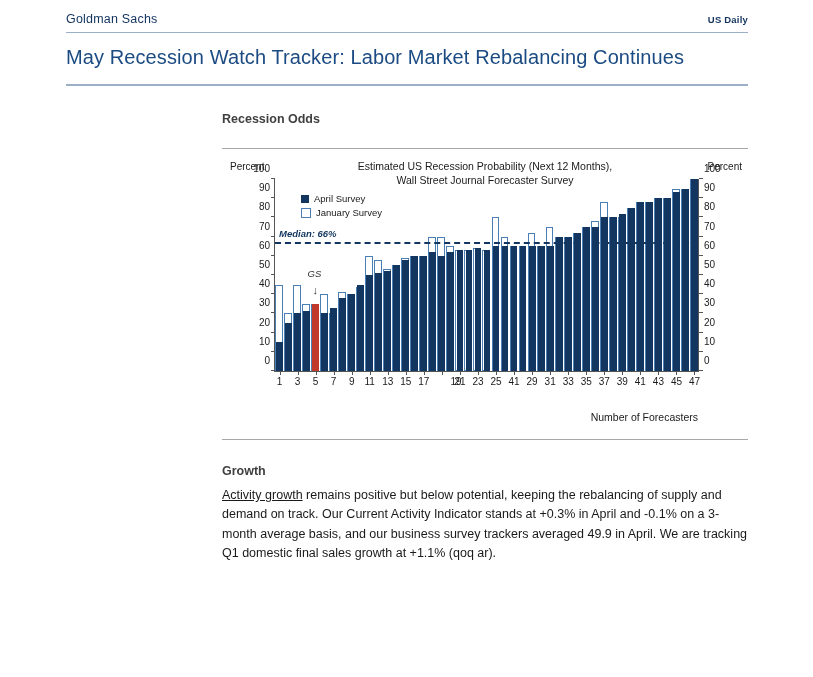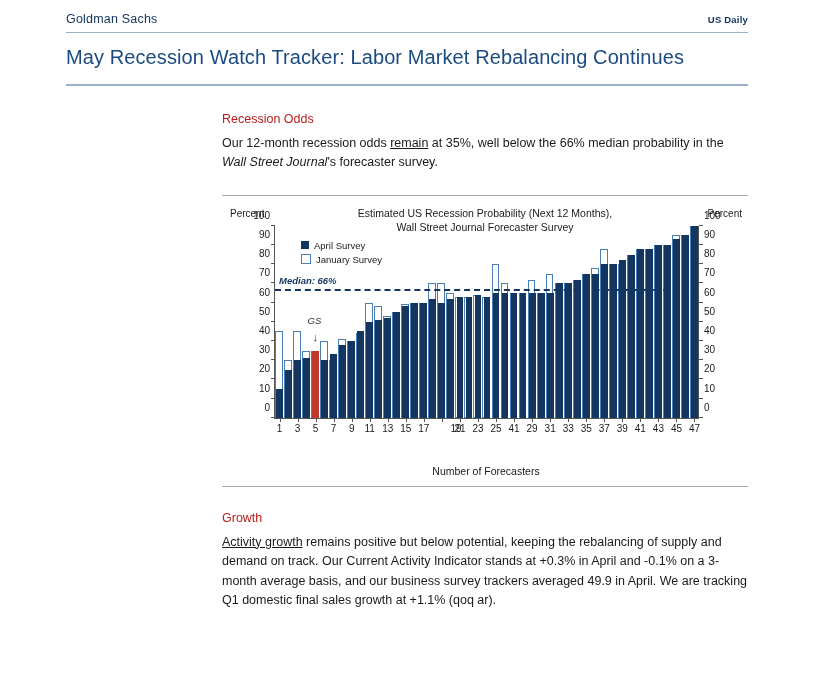--- a/index.html
+++ b/index.html
@@ -71,22 +71,22 @@
 
   
   .col {
     position: absolute;
     left: 222px;
     top: 112px;
     width: 526px;
   }
   .section-head {
     font-size: 12.5px;
-    font-weight: normal;
-    color: #b91c1c;
+    font-weight: bold;
+    color: #404040;
     margin: 0 0 8px 0;
   }
   .para {
     font-size: 12.5px;
     line-height: 1.55;
     color: #1a1a1a;
     margin: 0;
   }
   .u { text-decoration: underline; }
   .i { font-style: italic; }
@@ -263,23 +263,23 @@
   }
   .xtick-mark {
     position: absolute;
     top: 100%;
     width: 1px; height: 4px;
     background: #555;
   }
   .xlabel {
     position: absolute;
     left: 52px;
-    top: 263px;
+    top: 256px;
     width: 424px;
-    text-align: center;
+    text-align: right;
     font-size: 10.5px;
     color: #1a1a1a;
   }
 
   .source-rule {
     width: 526px;
     height: 1px;
     background: #a8a8a8;
     margin-top: 4px;
   }
@@ -300,21 +300,20 @@
     <div class="pub">US Daily</div>
   </div>
   <div class="header-rule"></div>
 
   <div class="title">May Recession Watch Tracker: Labor Market Rebalancing Continues</div>
   <div class="title-rule"></div>
 
   <div class="col">
 
     <div class="section-head">Recession Odds</div>
-    <p class="para"><span>Our 12-month recession odds </span><span class="u">remain</span><span> at 35%, well below the 66% median probability in the </span><span class="i">Wall Street Journal</span><span>'s forecaster survey.</span></p>
 
     <div class="exhibit-rule-top"></div>
 
     <div class="chart-wrap">
       <div class="axis-unit left">Percent</div>
       <div class="axis-unit right">Percent</div>
       <div class="chart-title">
         <div>Estimated US Recession Probability (Next 12 Months),</div>
         <div>Wall Street Journal Forecaster Survey</div>
       </div>

